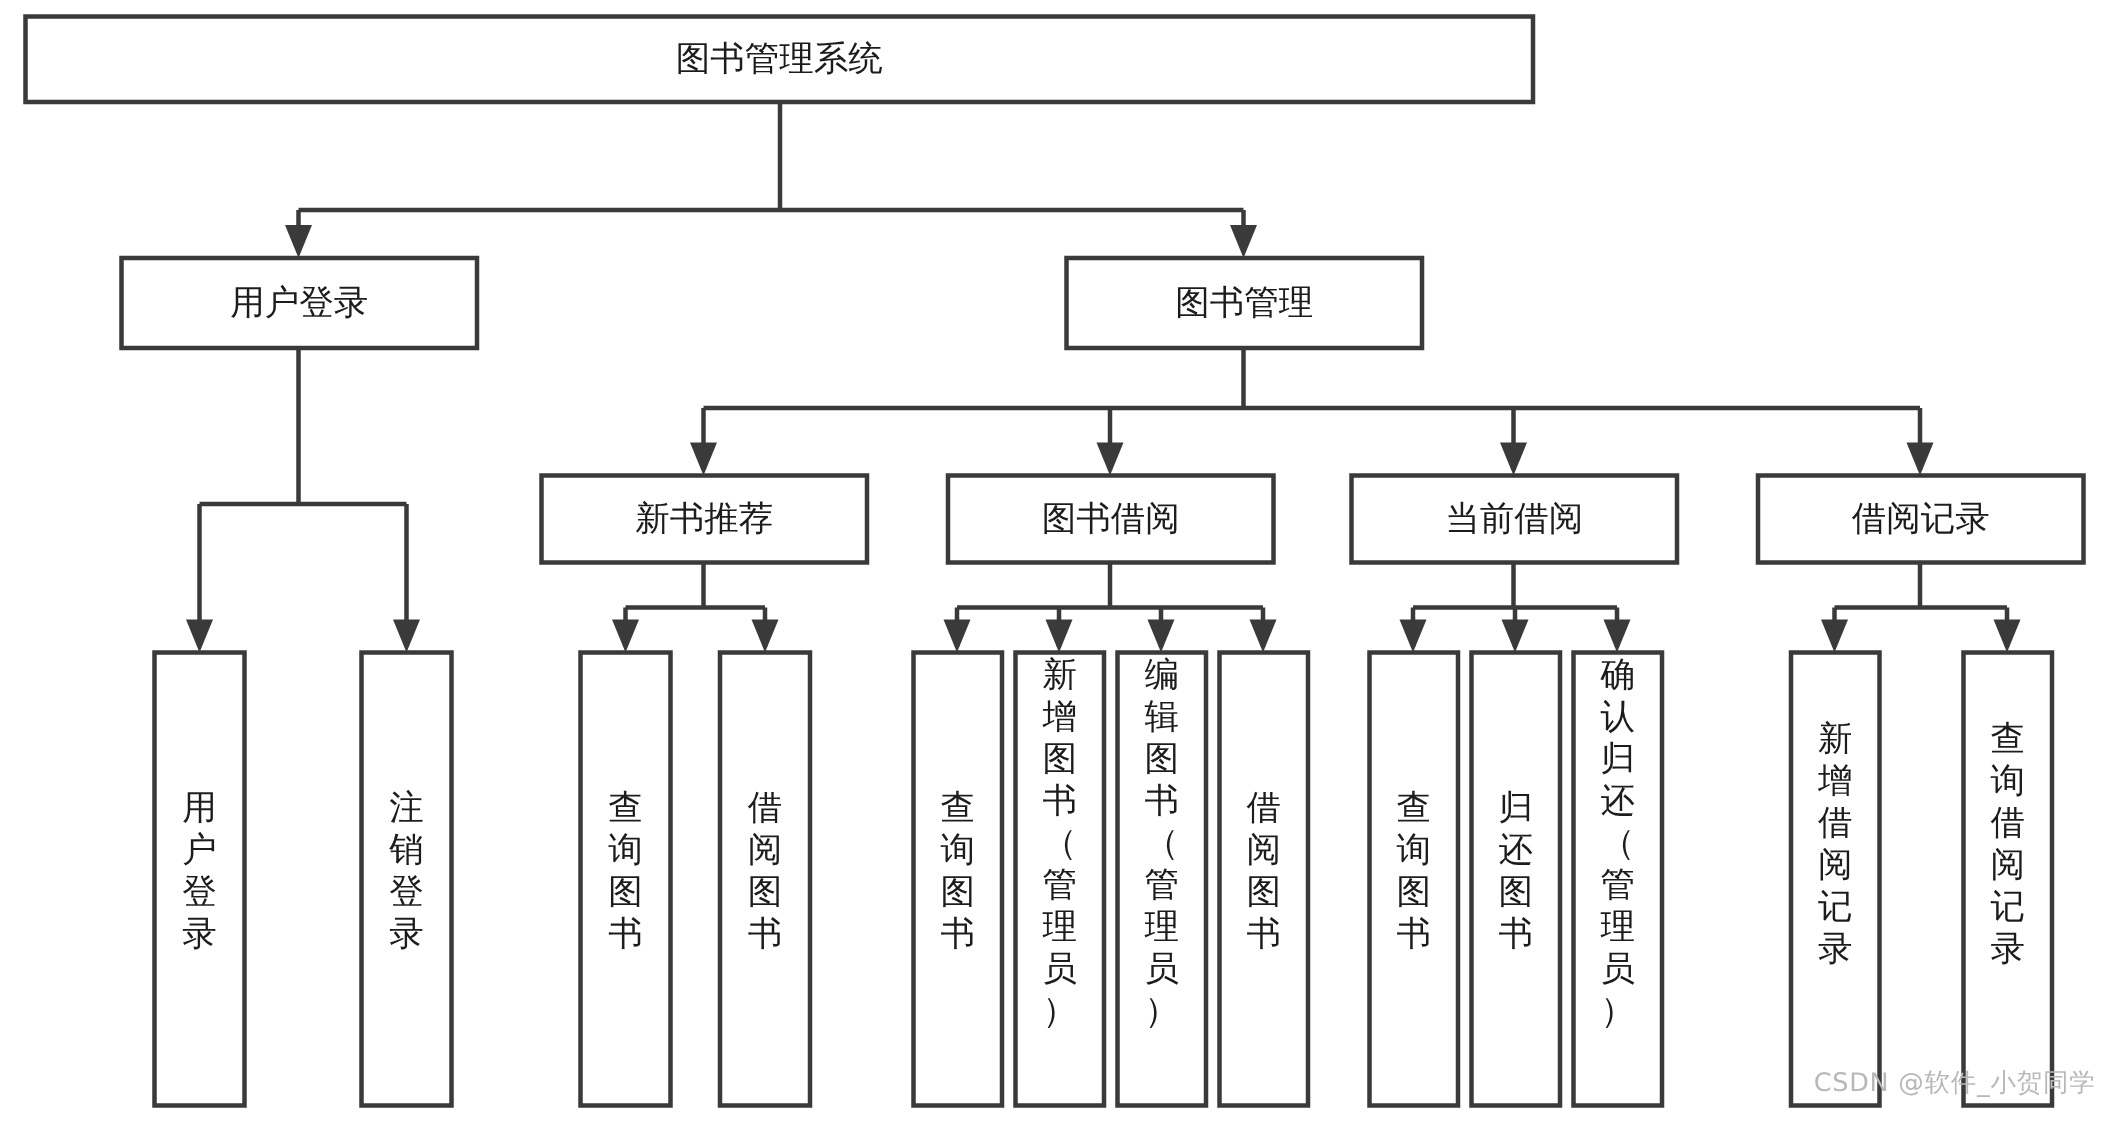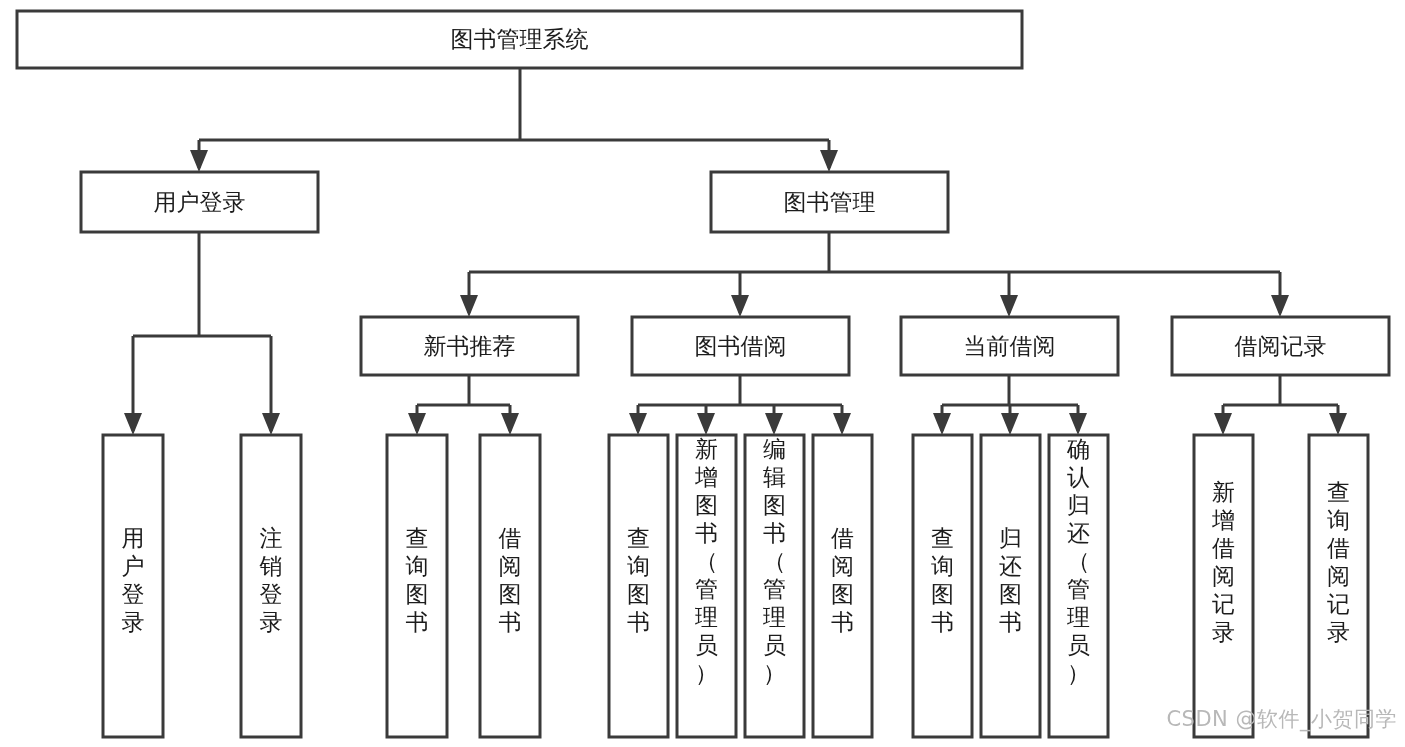--- a/index.html
+++ b/index.html
@@ -56,21 +56,21 @@
     font-family: "DejaVu Sans", "Liberation Sans", sans-serif;
     font-size: 23px;
     fill: #1c1c1c;
     text-anchor: middle;
   }
   .watermark {
     position: absolute;
     right: 8px;
     bottom: 6px;
     font-family: "DejaVu Sans", "Liberation Sans", sans-serif;
-    font-size: 21px;
+    font-size: 17px;
     color: #b8b8b8;
     letter-spacing: 0.5px;
     white-space: nowrap;
     user-select: none;
   }
 </style>
 </head>
 <body>
 
 <div id="diagram-root">

